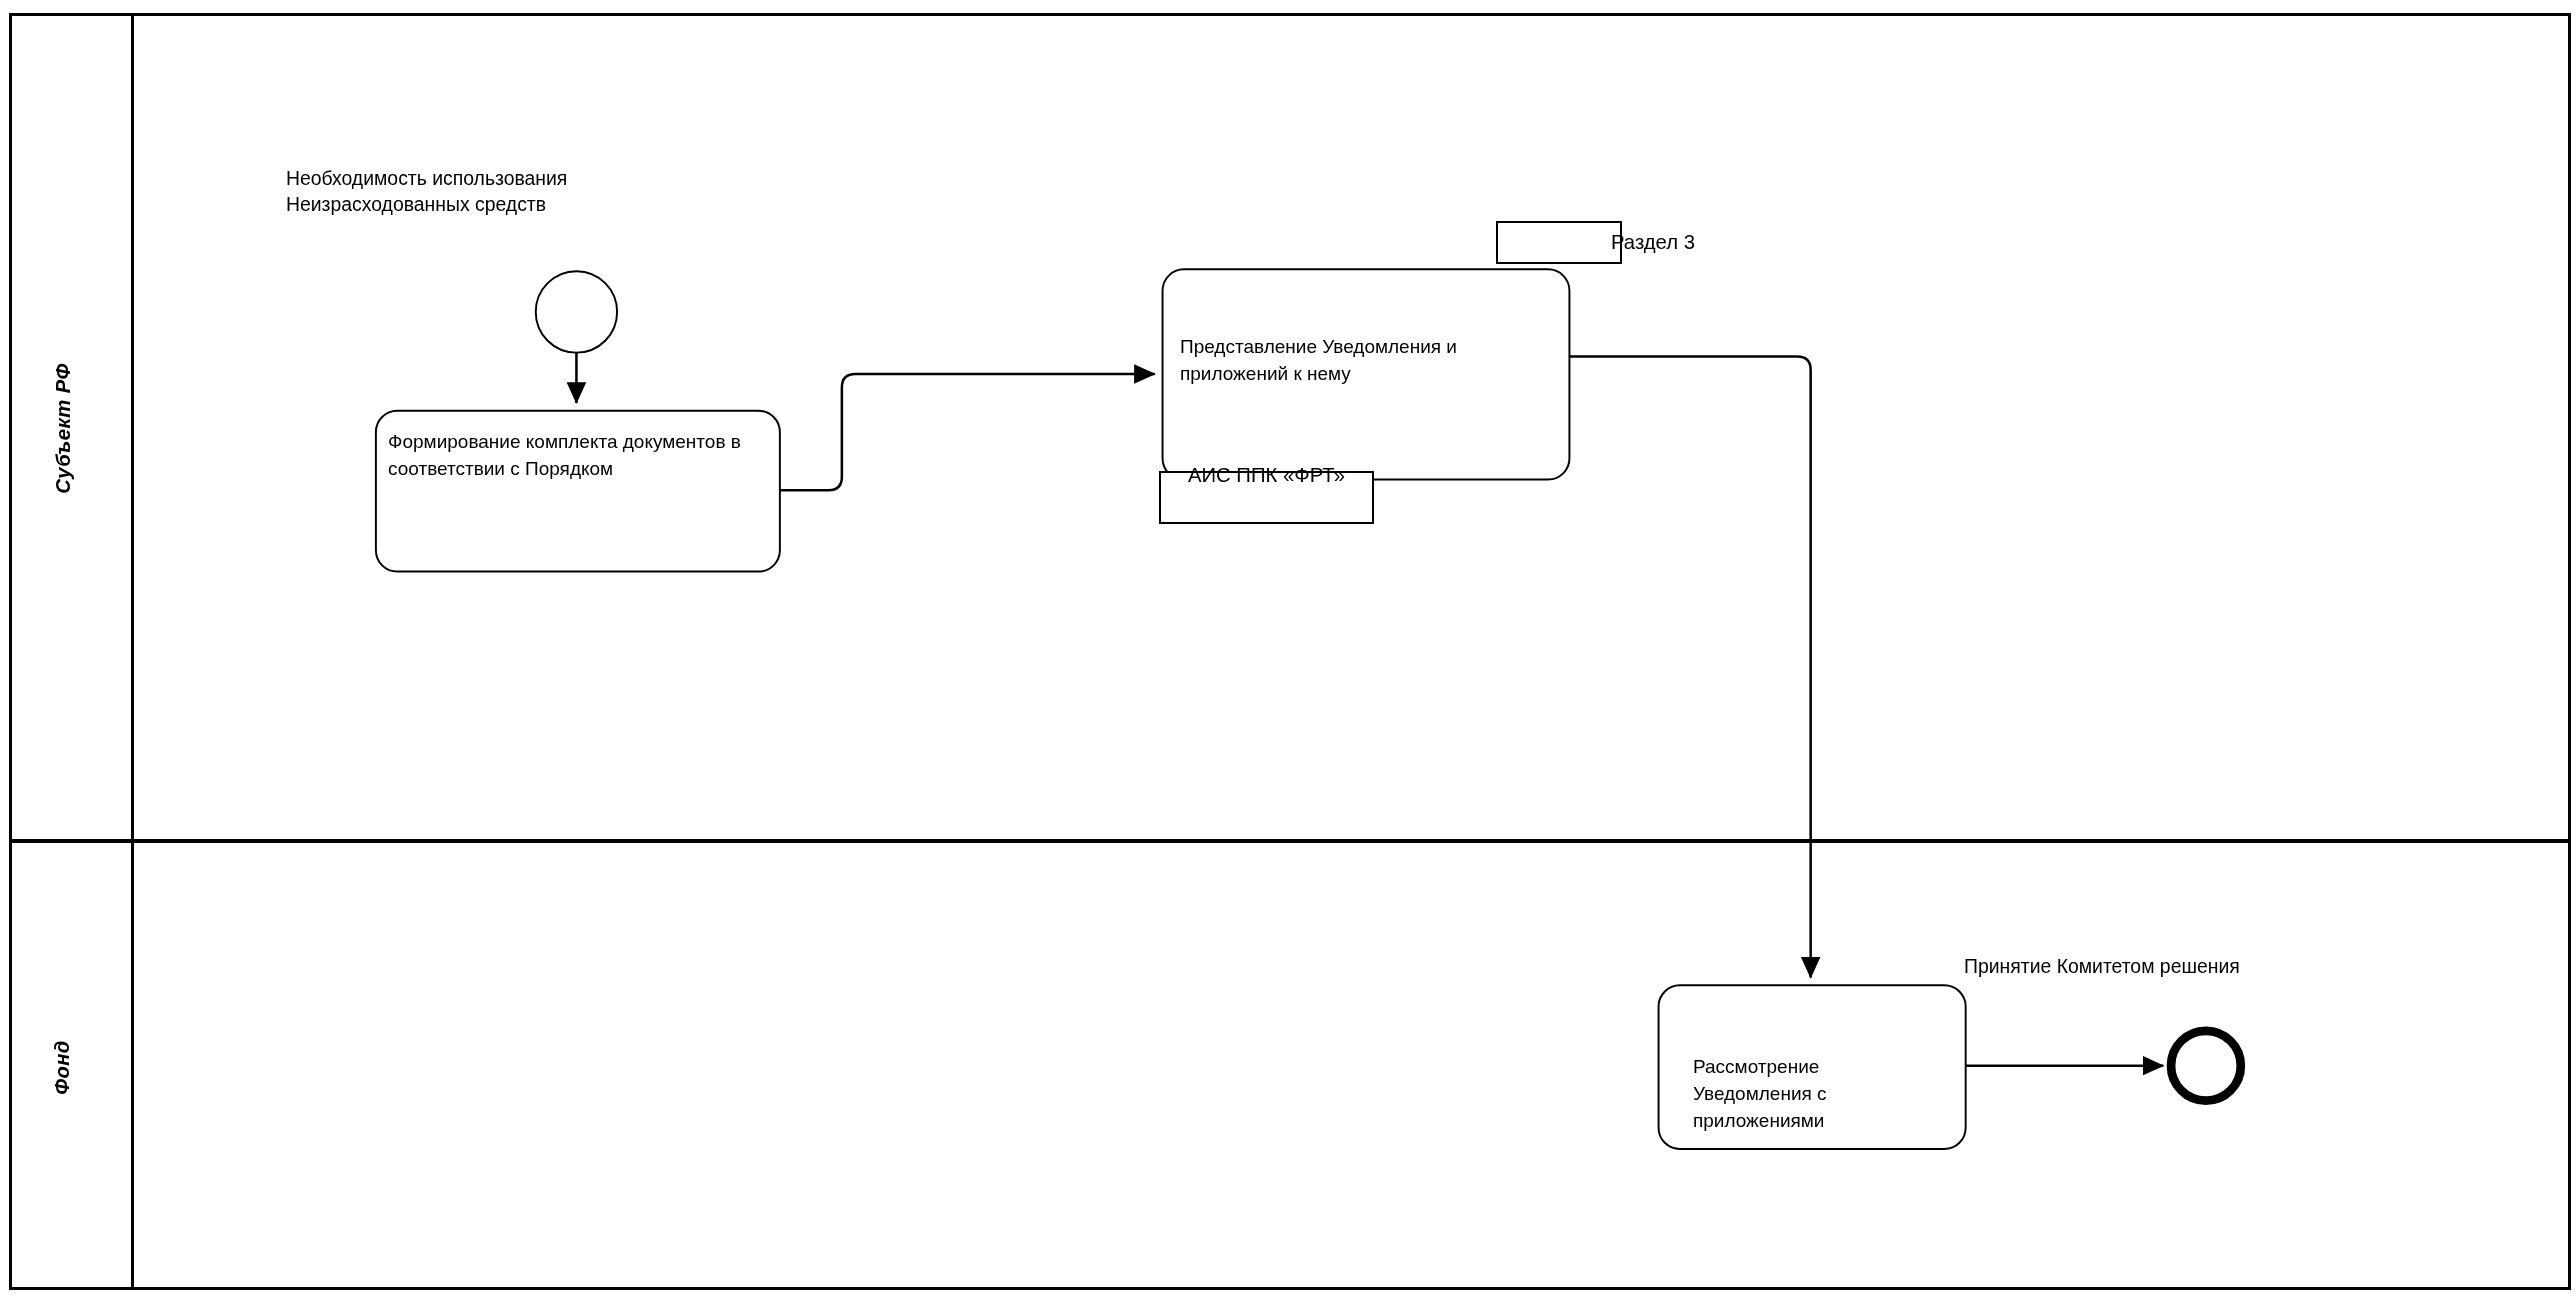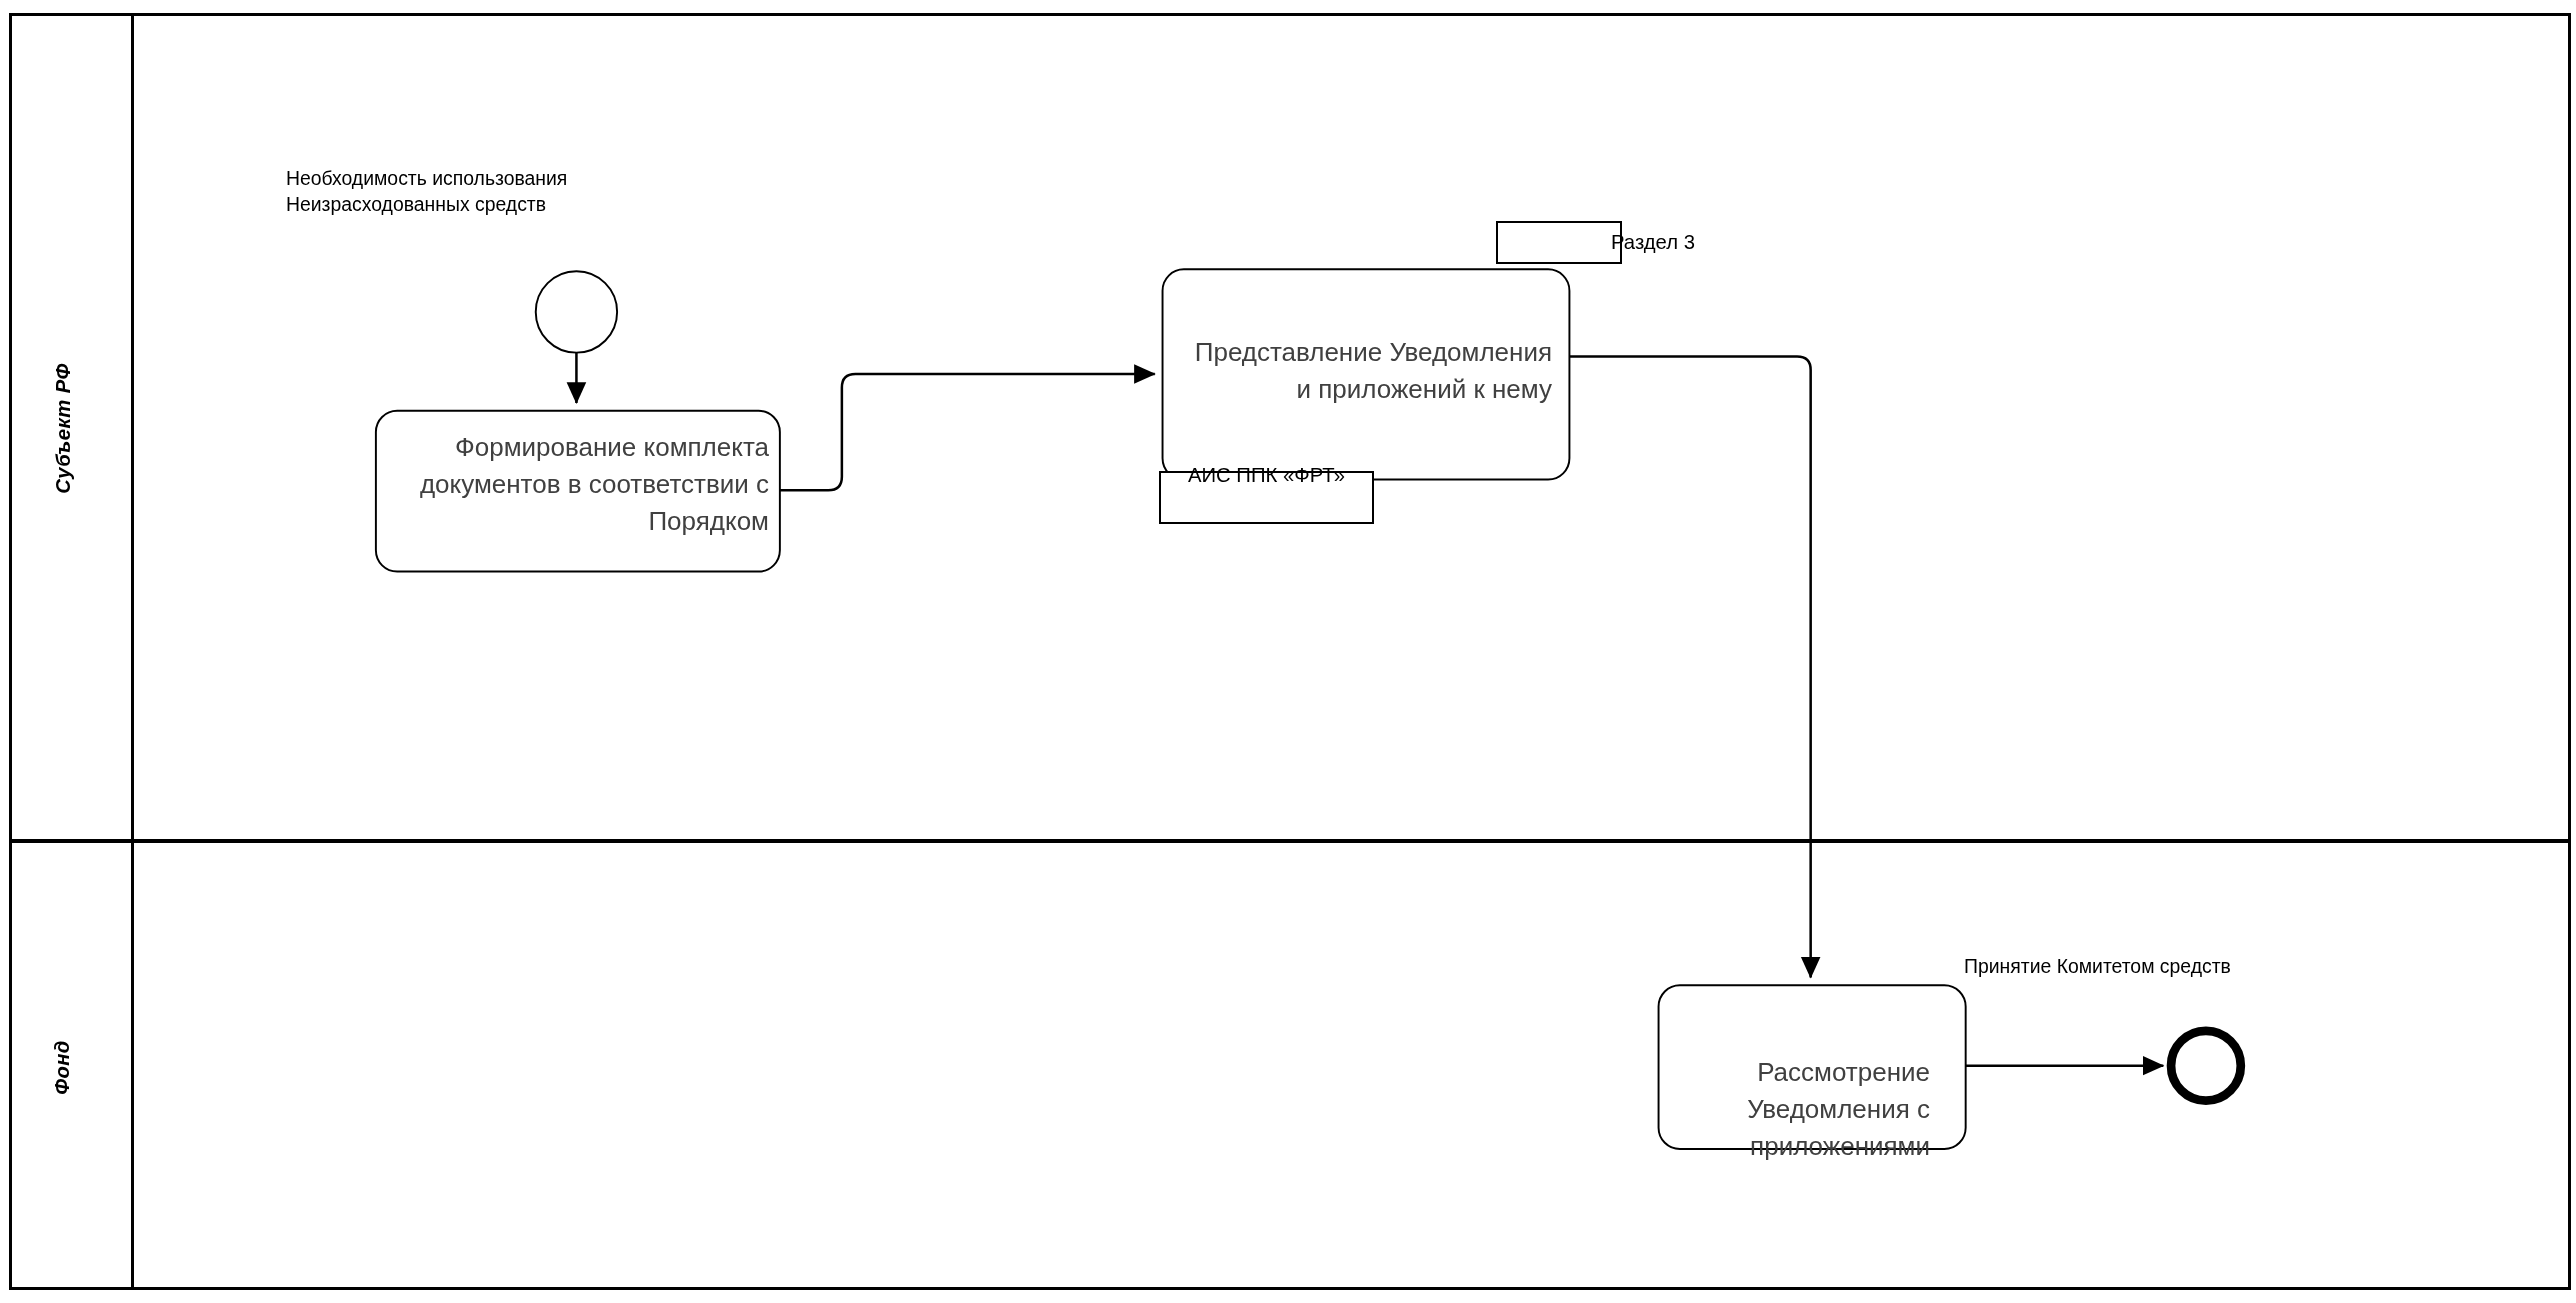--- a/index.html
+++ b/index.html
@@ -60,24 +60,24 @@
     font-style: italic;
     font-weight: bold;
     font-size: 20.3px;
     color: #000000;
     white-space: nowrap;
     transform-origin: 50% 50%;
     letter-spacing: 0.4px;
   }
   .task-text {
     position: absolute;
-    text-align: right;
-    font-size: 26px;
+    text-align: left;
+    font-size: 19px;
     line-height: 1.42;
-    color: #404040;
+    color: #000000;
     pointer-events: none;
   }
   .event-label {
     position: absolute;
     text-align: left;
     font-size: 19.4px;
     font-weight: normal;
     line-height: 1.35;
     color: #000000;
     white-space: pre-line;
@@ -168,16 +168,16 @@
   <div class="task-text" style="left:388px; top:429px; width:381px;">Формирование комплекта документов в соответствии с Порядком</div>
 
   <div class="task-text" style="left:1180px; top:334px; width:372px;">Представление Уведомления и приложений к нему</div>
 
   <div class="task-text" style="left:1693px; top:1054px; width:237px;">Рассмотрение Уведомления с приложениями</div>
 
   <div class="annot-text" style="left:1535px; top:231px; width:140px;padding-left:48px;">Раздел 3</div>
 
   <div class="annot-text" style="left:1160px; top:464px; width:213px;">АИС ППК «ФРТ»</div>
 
-  <div class="event-label" style="left:1964px; top:953px; width:484px;">Принятие Комитетом  средств</div>
+  <div class="event-label" style="left:1964px; top:953px; width:484px;">Принятие Комитетом  решения</div>
 
 </div>
 
 
 </body></html>

